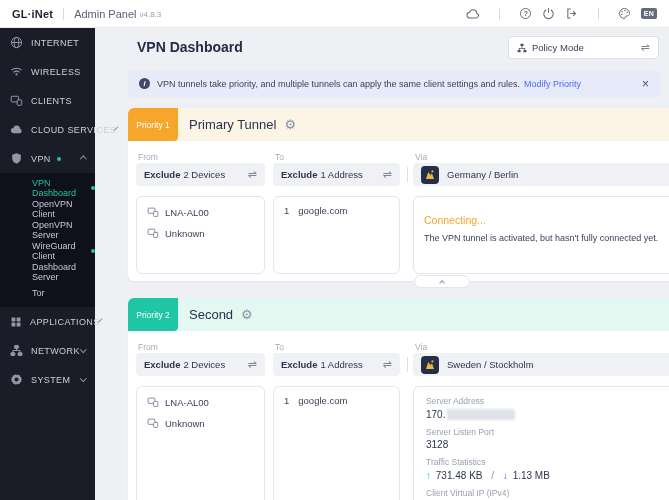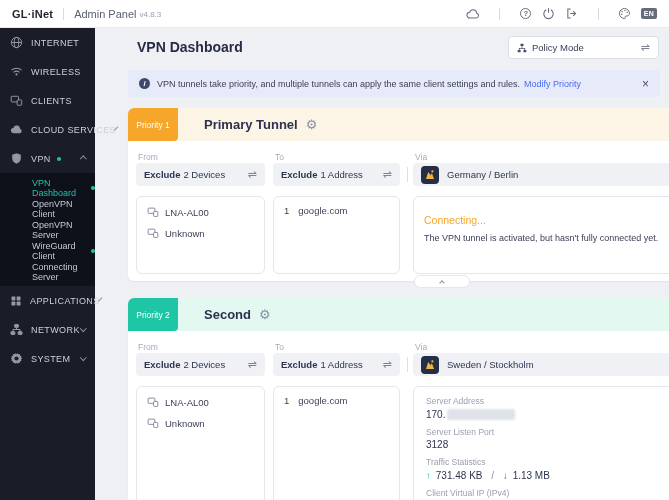--- a/index.html
+++ b/index.html
@@ -58,21 +58,21 @@
           box-shadow:0 1px 2px rgba(20,30,60,.06); }
   .card1 { top:80px; height:173px; }
   .card2 { top:270px; height:240px; }
   .card-head { height:33px; border-radius:6px 6px 0 0; display:flex; align-items:center; }
   .head1 { background:#fcf4e4; }
   .head2 { background:#e3f8f1; }
   .prio { width:50px; height:33px; display:flex; align-items:center; justify-content:center;
           color:#fff; font-size:8.5px; border-radius:6px 0 4px 0; flex:none; }
   .prio1 { background:#f5a62b; }
   .prio2 { background:#1ec6a6; }
-  .card-title { margin-left:26px; font-size:13px; font-weight:700; color:#2c3150; }
+  .card-title { margin-left:11px; font-size:13px; font-weight:400; color:#2c3150; }
   .gear { margin-left:8px; color:#8b93a7; font-size:13px; cursor:pointer; line-height:1; }
   .toggle { margin-left:auto; margin-right:12px; width:38px; height:18px; border-radius:9px;
             background:#1ec6a6; position:relative; cursor:pointer; }
   .on-label { position:absolute; left:7px; top:5px; color:#fff; font-size:8px; font-weight:bold; }
   .knob { position:absolute; right:2px; top:2px; width:14px; height:14px; border-radius:50%; background:#fff;
           box-shadow:0 1px 2px rgba(0,0,0,.15); }
 
   .col-label { position:absolute; top:44px; font-size:8.5px; color:#a6abba; }
   .from-label { left:10px; } .to-label { left:147px; } .via-label { left:287px; }
   .sel-box { position:absolute; top:55px; height:23px; background:#eff1f5; border-radius:4px;
@@ -222,21 +222,24 @@
         <span>OpenVPN Client</span>
       </div>
       <div class="sub-item">
         <span>OpenVPN Server</span>
       </div>
       <div class="sub-item">
         <span>WireGuard Client</span>
         <span class="dot"></span>
       </div>
       <div class="sub-item">
-        <span>Connecting Server</span>
+        <span>Dashboard Server</span>
+      </div>
+      <div class="sub-item">
+        <span>Tor</span>
       </div>
     </div>
     <div class="side-item">
       <span class="sicon">
           <svg width="12" height="12" viewBox="0 0 16 16" fill="currentColor">
             <rect x="2" y="2" width="5.2" height="5.2" rx=".8"></rect>
             <rect x="8.8" y="2" width="5.2" height="5.2" rx=".8"></rect>
             <rect x="2" y="8.8" width="5.2" height="5.2" rx=".8"></rect>
             <rect x="8.8" y="8.8" width="5.2" height="5.2" rx=".8"></rect>
           </svg>

